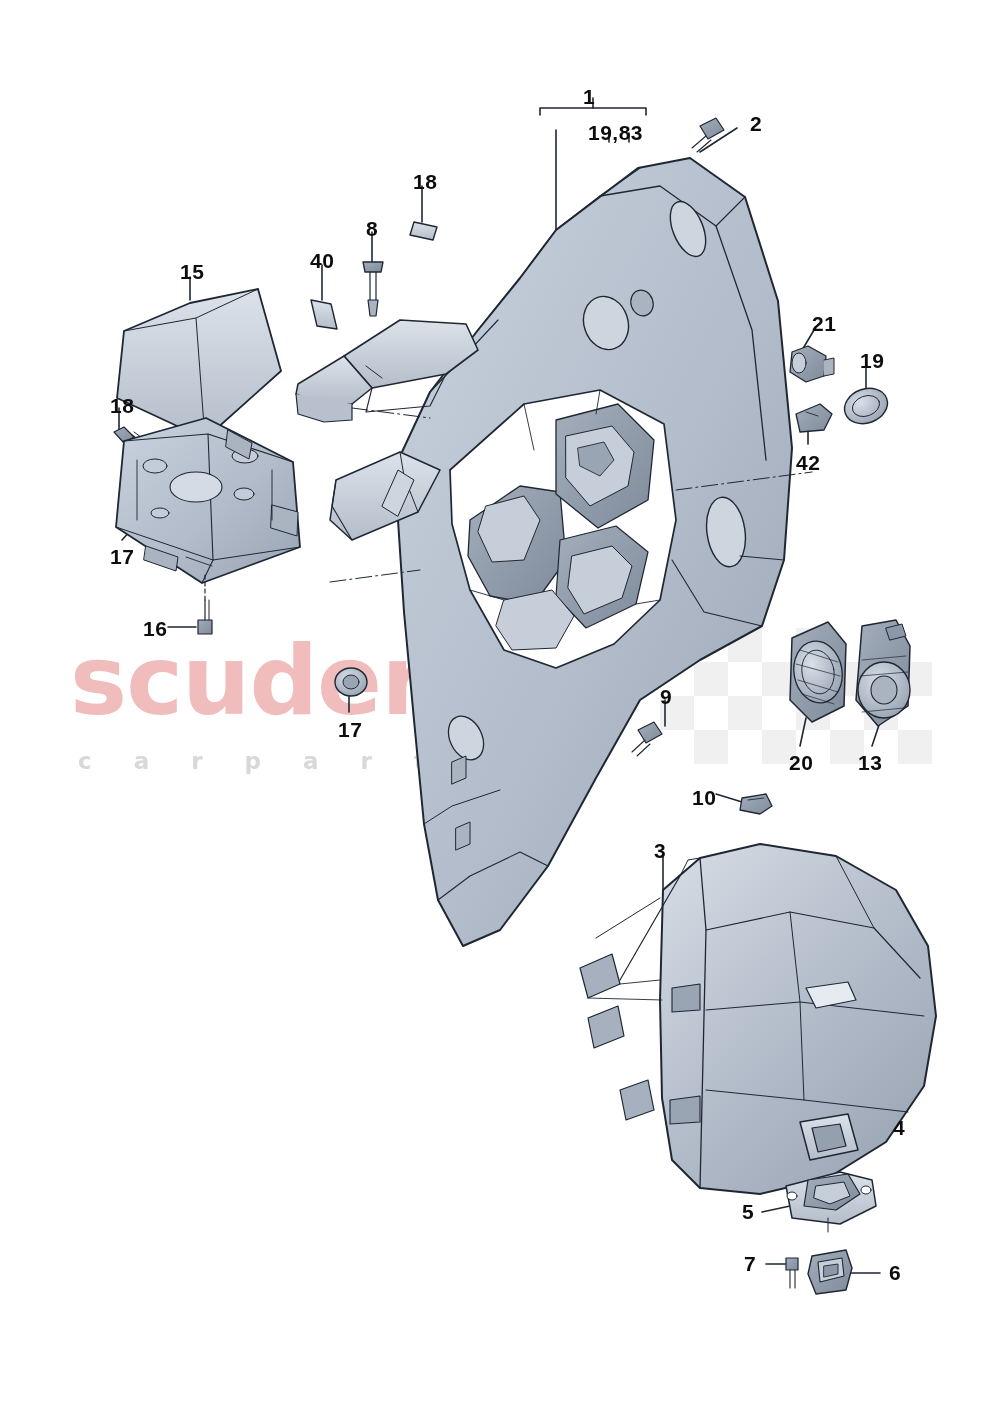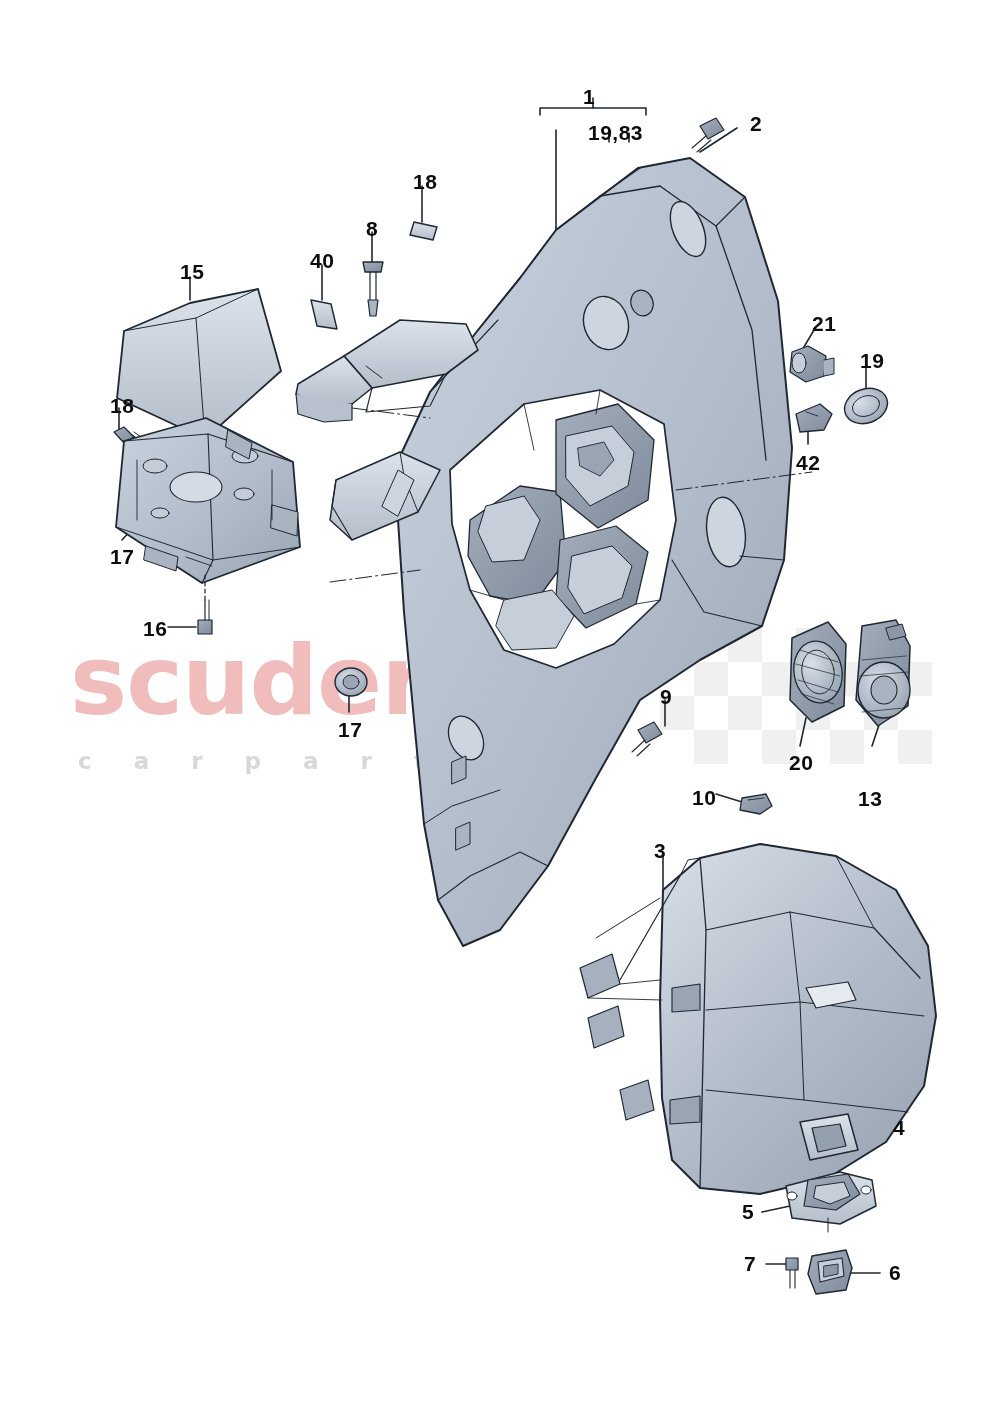--- a/index.html
+++ b/index.html
@@ -352,21 +352,21 @@
   <div class="callout" style="left:180px;top:261px">15</div>
   <div class="callout" style="left:812px;top:313px">21</div>
   <div class="callout" style="left:860px;top:350px">19</div>
   <div class="callout" style="left:110px;top:395px">18</div>
   <div class="callout" style="left:796px;top:452px">42</div>
   <div class="callout" style="left:110px;top:546px">17</div>
   <div class="callout" style="left:143px;top:618px">16</div>
   <div class="callout" style="left:660px;top:686px">9</div>
   <div class="callout" style="left:338px;top:719px">17</div>
   <div class="callout" style="left:789px;top:752px">20</div>
-  <div class="callout" style="left:858px;top:788px">13</div>
+  <div class="callout" style="left:858px;top:752px">13</div>
   <div class="callout" style="left:692px;top:787px">10</div>
   <div class="callout" style="left:654px;top:840px">3</div>
   <div class="callout" style="left:893px;top:1117px">4</div>
   <div class="callout" style="left:742px;top:1201px">5</div>
   <div class="callout" style="left:744px;top:1253px">7</div>
   <div class="callout" style="left:889px;top:1262px">6</div>
 
 </div>
 
 </body></html>

